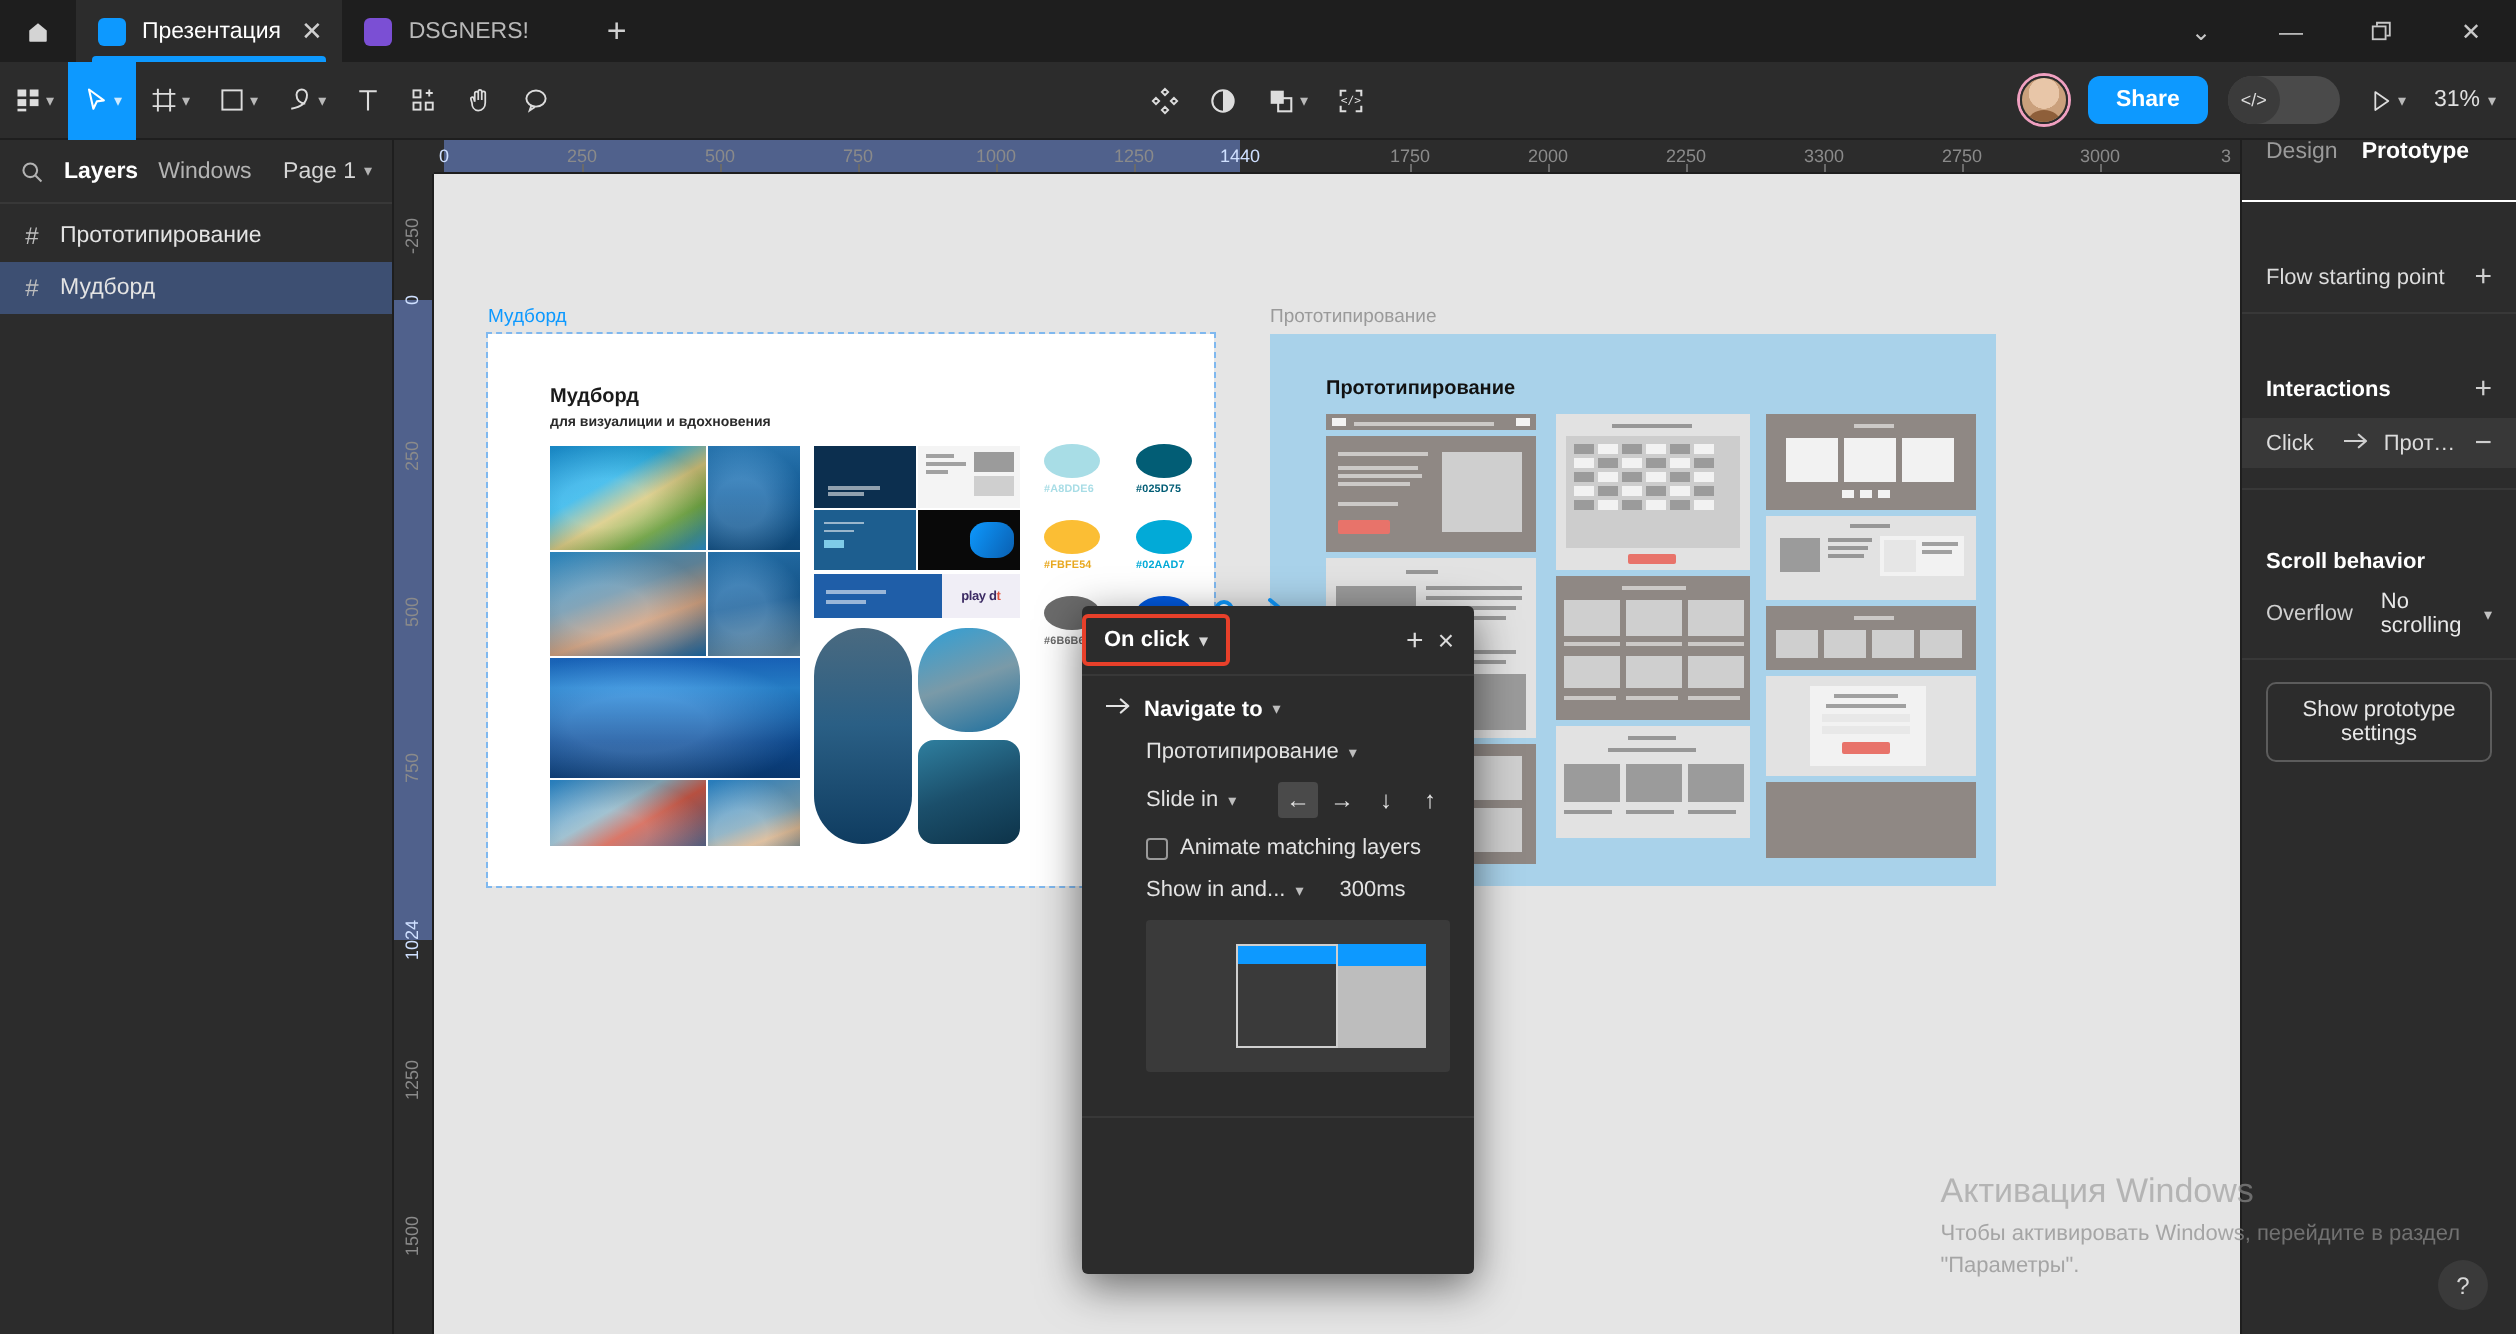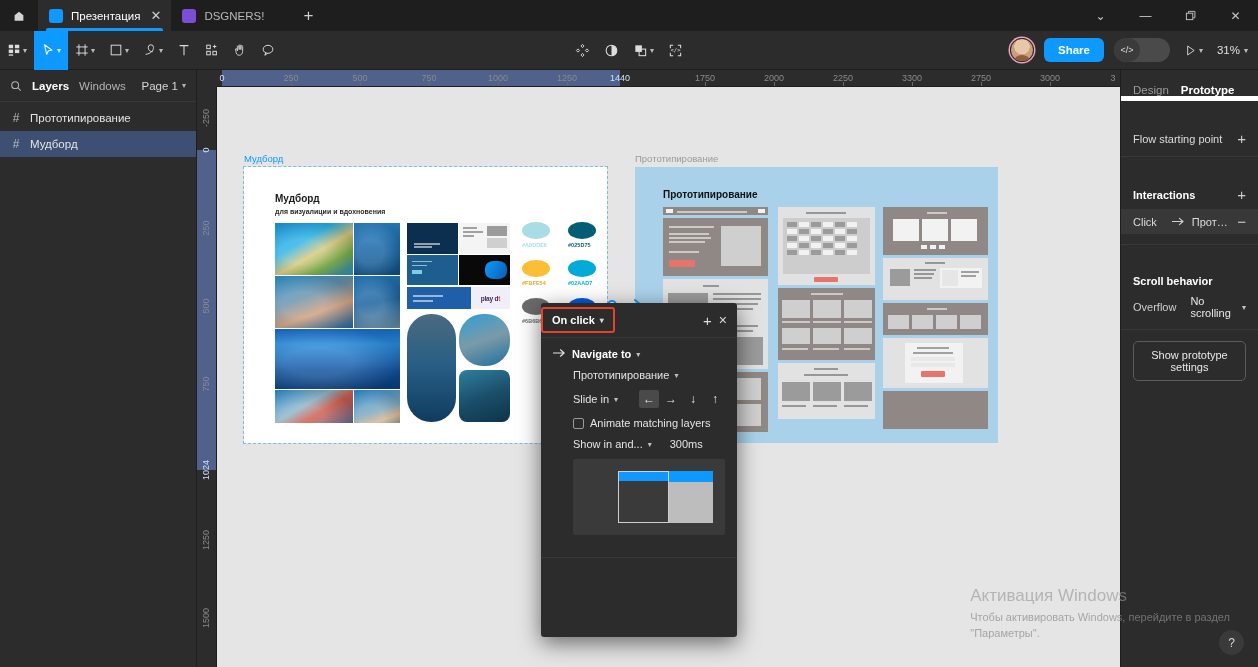--- a/index.html
+++ b/index.html
@@ -230,22 +230,22 @@
 
   
   .connector { position: absolute; left: 390px; top: 210px; z-index: 5; }
 
   
   .rightpanel {
     position: absolute; top: 70px; right: 0; width: 138px; bottom: 0;
     background: #2c2c2c; border-left: 1px solid #1e1e1e;
   }
   .rp-tabs {
-    height: 31px; display: flex; align-items: flex-end; gap: 12px;
-    padding: 0 12px; font-size: 11.5px; border-bottom: 5px solid #ffffff;
+    height: 31px; display: flex; align-items: flex-start; gap: 12px;
+    padding: 0 12px; font-size: 11.5px; border-bottom: 1px solid #ffffff;
   }
   .rp-tab { color: #9a9a9a; cursor: pointer; }
   .rp-tab.active { color: #fff; font-weight: bold; }
   .rp-sec { padding: 10px 12px; border-bottom: 1px solid #383838; }
   .rp-row { display: flex; align-items: center; font-size: 11px; color: #dcdcdc; margin-top: 20px; }
   .rp-row .ttl { font-weight: bold; color: #fff; }
   .rp-plus { margin-left: auto; color: #cfcfcf; font-size: 15px; cursor: pointer; line-height: 1; }
   .rp-minus { margin-left: auto; color: #cfcfcf; font-size: 15px; cursor: pointer; line-height: 1; }
   .int-row {
     display: flex; align-items: center; gap: 7px; font-size: 11px; color: #dcdcdc;

